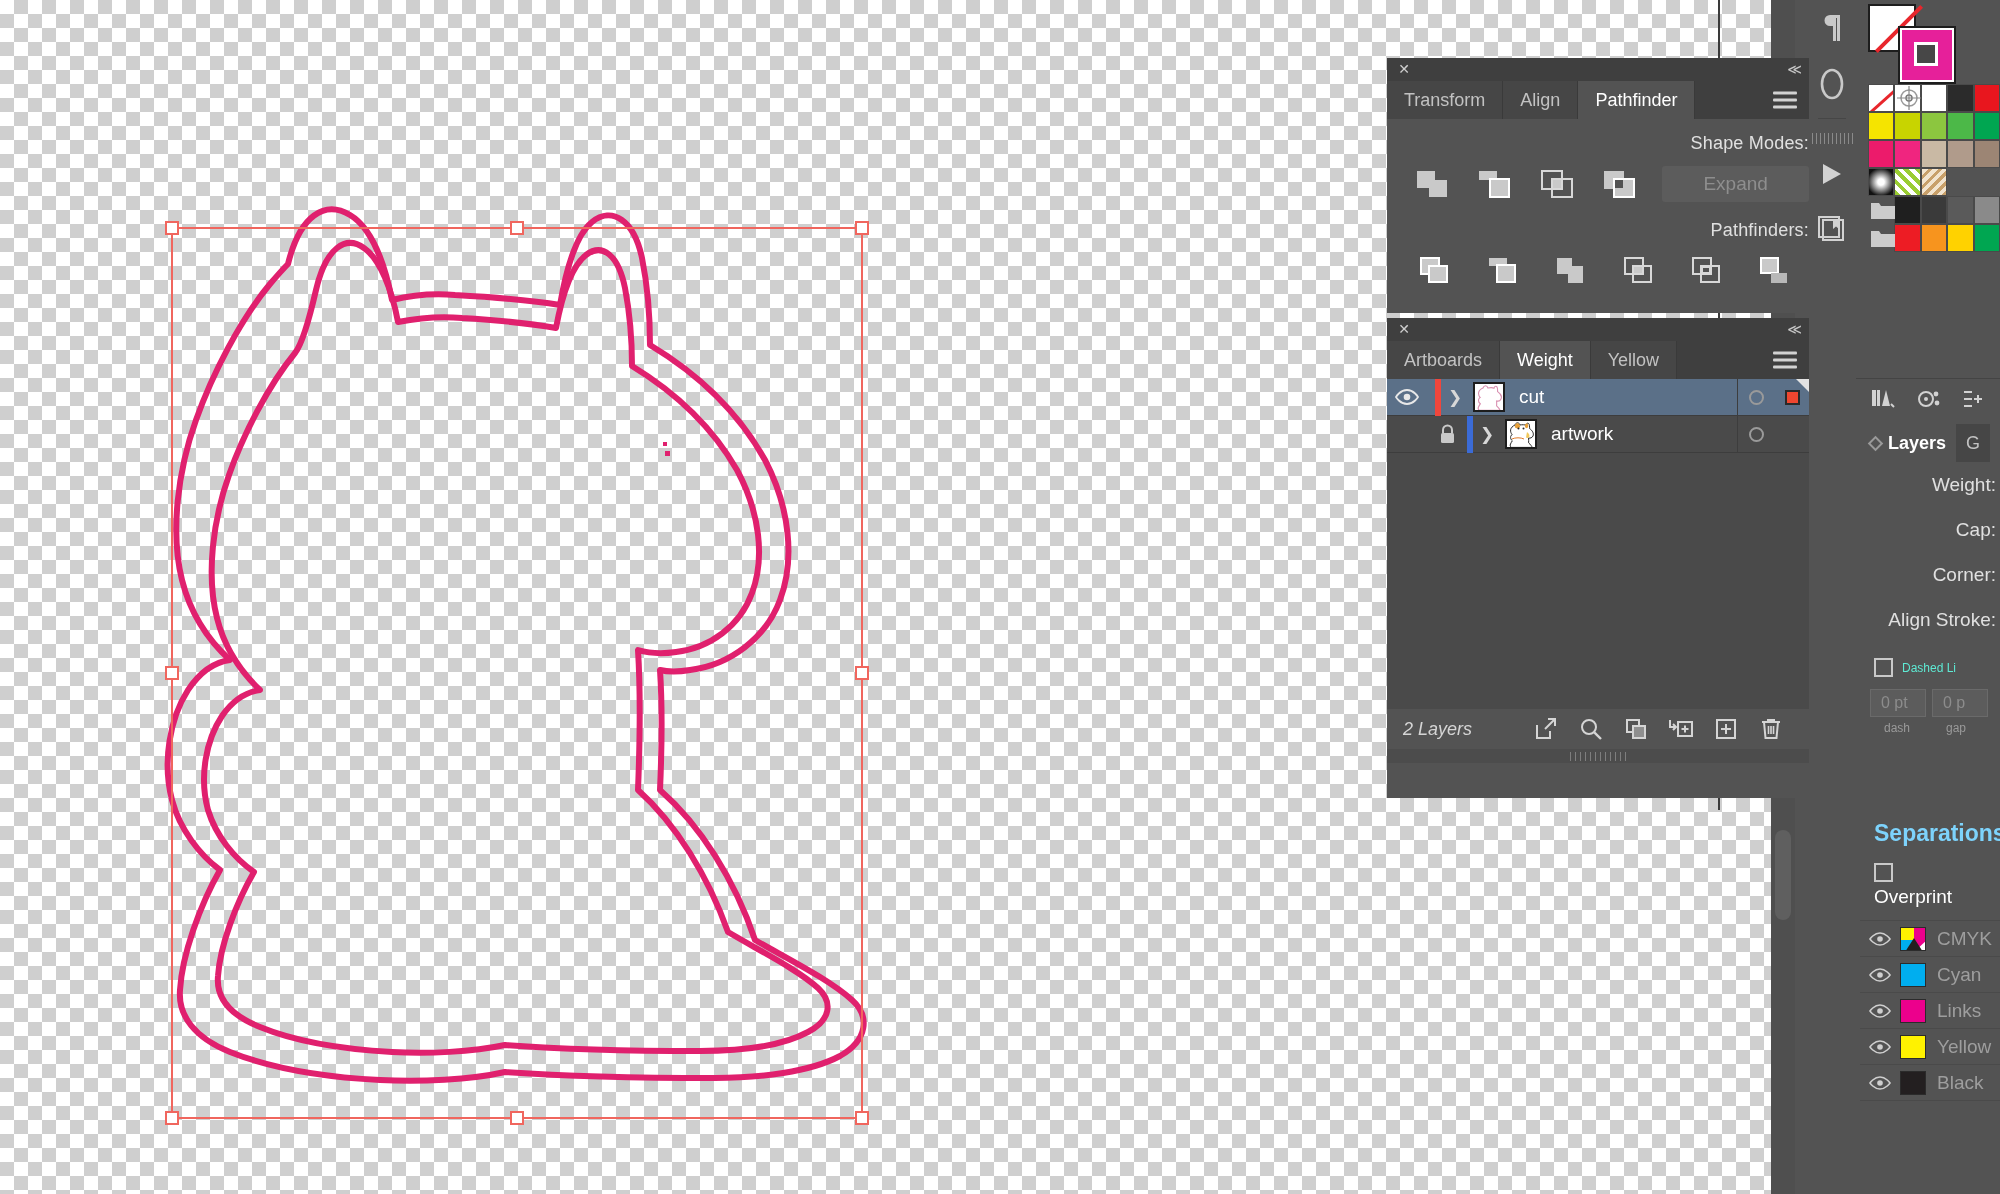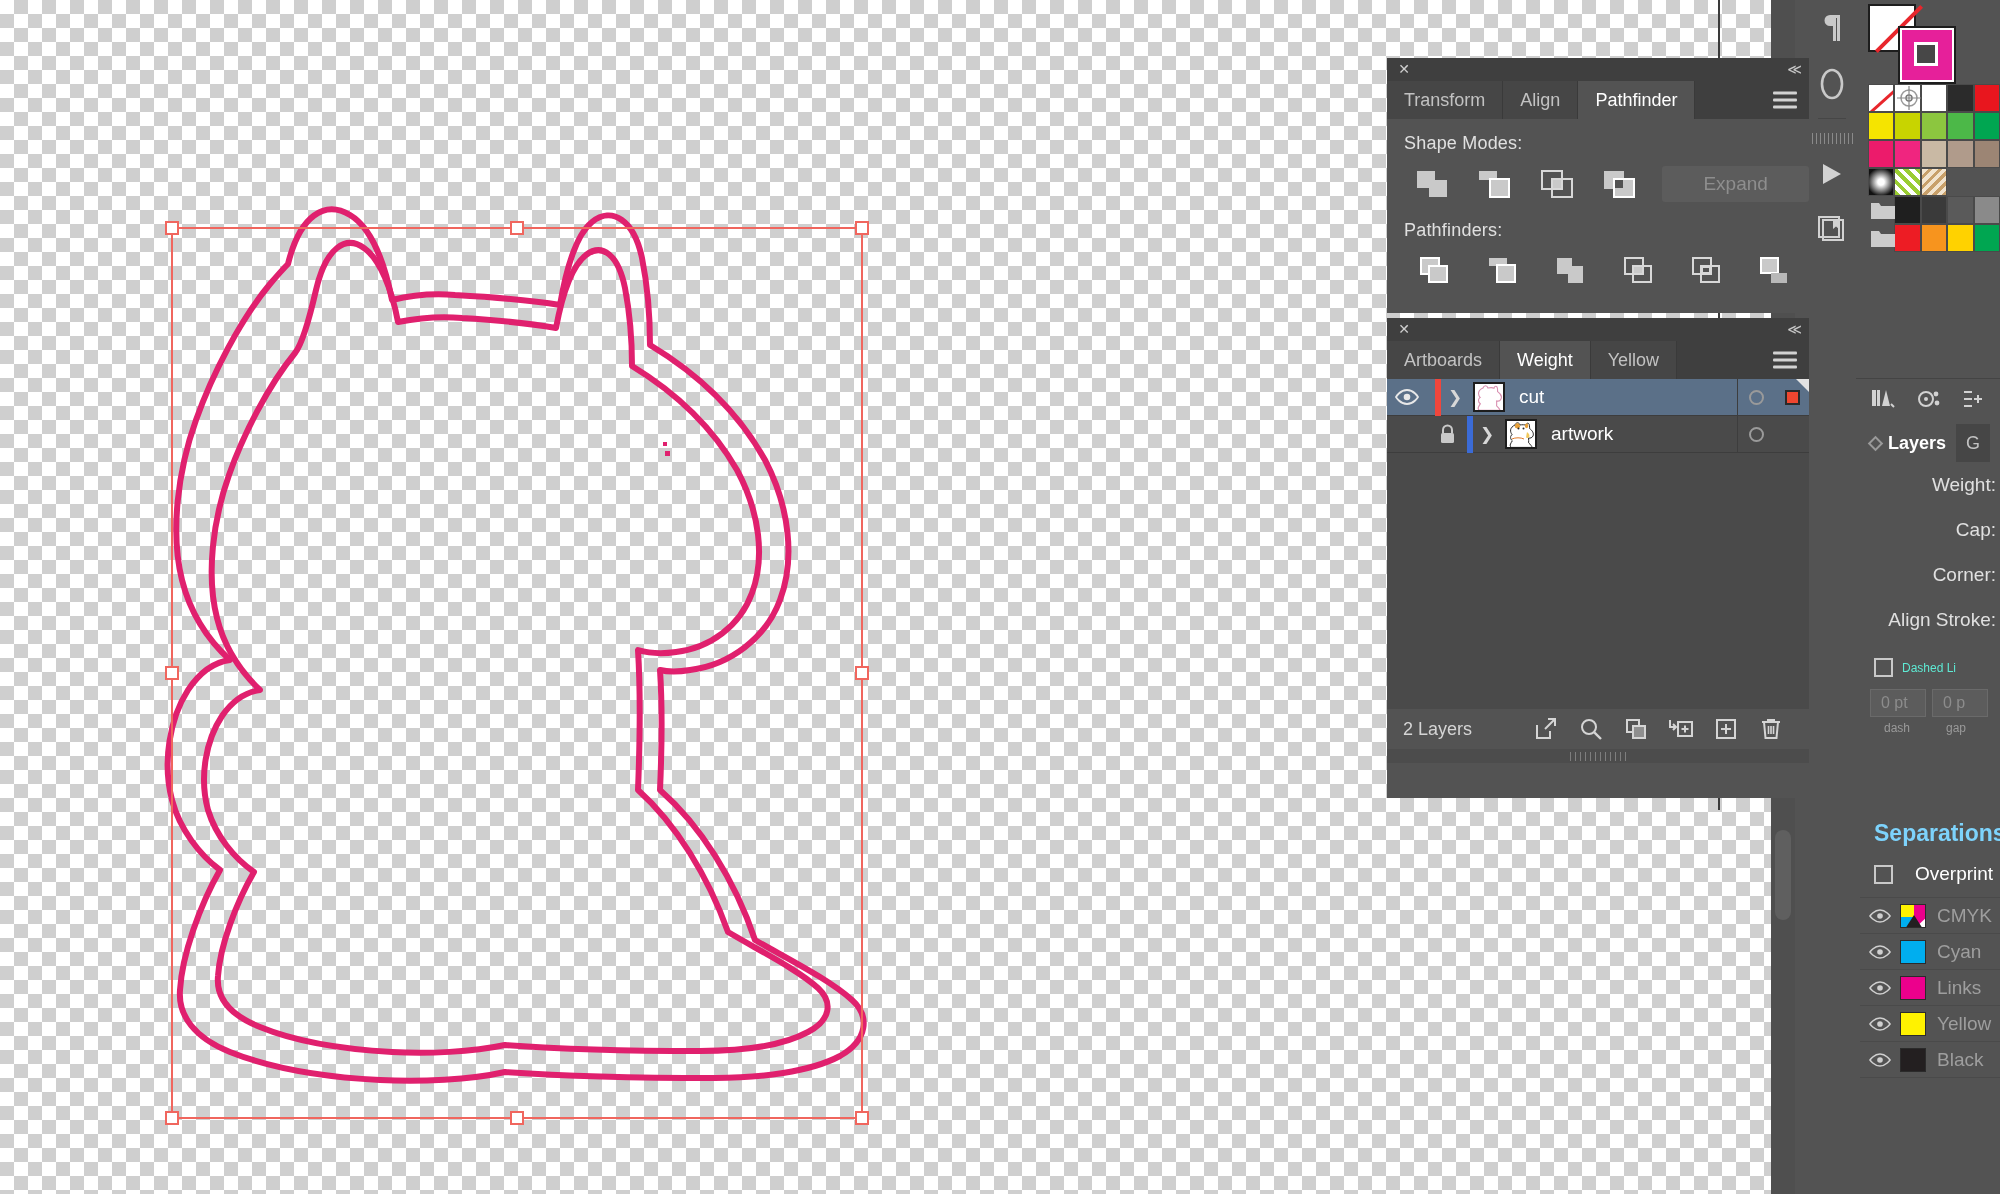--- a/index.html
+++ b/index.html
@@ -60,21 +60,21 @@
     font-size:18px; color:#c2c2c2; background:#464646;
     border-right:1px solid #3a3a3a; cursor:pointer; white-space:nowrap;
   }
   .tab.active { background:#535353; color:#ffffff; font-weight:normal; }
   .hamburger {
     position:absolute; right:12px; top:50%; transform:translateY(-50%);
     width:24px; height:17px; display:flex; flex-direction:column;
     justify-content:space-between; cursor:pointer;
   }
   .hamburger i { display:block; height:3px; background:#d2d2d2; border-radius:1px; }
-  .panel-body { padding:0; }
+  .panel-body { padding:0;text-align:right; }
 
   
   #pathfinder-panel { left:1387px; top:58px; width:422px; height:255px; }
   .section-label {
     font-size:18px; color:#e0e0e0; padding:14px 0 0 17px; letter-spacing:.2px;
   }
   .pf-row { display:flex; align-items:center; padding:8px 0 0 14px; gap:0; }
   .pf-btn {
     width:68px; height:44px; display:flex; align-items:center; justify-content:center;
     cursor:pointer;
@@ -117,21 +117,21 @@
   .target-ring {
     width:15px; height:15px; border:2px solid #9a9a9a; border-radius:50%;
   }
   .sel-square { width:15px; height:15px; background:#f0462f; border:2px solid #2a2a2a; }
   .corner-fold {
     position:absolute; right:0; top:0; width:0; height:0;
     border-left:13px solid transparent; border-top:13px solid #e3e3e3;
   }
   .layers-footer {
     height:40px; background:#535353; display:flex; align-items:center;
-    padding-left:16px; gap:0;
+    padding-left:16px; gap:0;font-style:italic;
   }
   .layers-count { font-size:18px; color:#d5d5d5; width:120px; }
   .foot-icon {
     width:45px; height:40px; display:flex; align-items:center; justify-content:center;
     cursor:pointer;
   }
   .panel-grip {
     height:14px; background:#4c4c4c; display:flex; align-items:center; justify-content:center;
   }
   .panel-grip i {
@@ -203,21 +203,21 @@
   .dash-input {
     width:56px; height:28px; background:#5c5c5c; border:1px solid #6a6a6a;
     color:#8c8c8c; font-size:16px; display:flex; align-items:center; padding-left:10px;
   }
   .sp-dashlabels { display:flex; padding:4px 0 0 10px; gap:6px; }
   .dash-lbl { width:56px; font-size:12px; color:#9a9a9a; padding-left:14px;}
 
   
   #sep-panel { position:absolute; left:4px; top:806px; width:140px; height:380px; background:#535353;}
   .sep-title { font-size:23px; font-weight:bold; color:#7dd3fc; padding:14px 0 0 14px; white-space:nowrap;}
-  .sep-check-row { display:flex; align-items:center; padding:16px 0 12px 14px; gap:22px; }
+  .sep-check-row { display:flex; align-items:flex-start; padding:16px 0 12px 14px; gap:4px;flex-direction:column; }
   .sep-row {
     height:36px; display:flex; align-items:center;
     border-top:1px solid #4a4a4a;
   }
   .sep-eye { width:40px; display:flex; align-items:center; justify-content:center; cursor:pointer;}
   .sep-chip { width:26px; height:24px; border:1px solid #2b2b2b; flex:none; }
   .sep-name { padding-left:11px; font-size:19px; color:#9e9e9e; white-space:nowrap; }
   .cmyk-chip { position:relative; overflow:hidden; }
 </style>
 </head>

